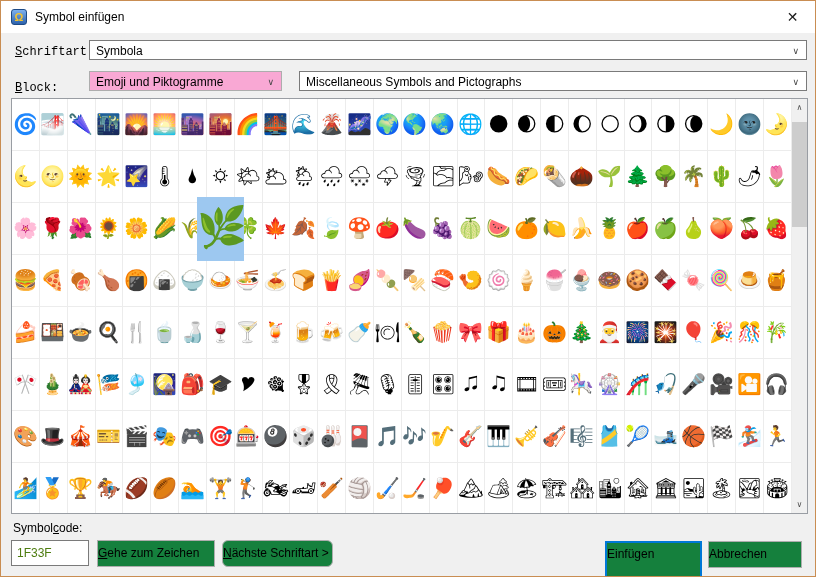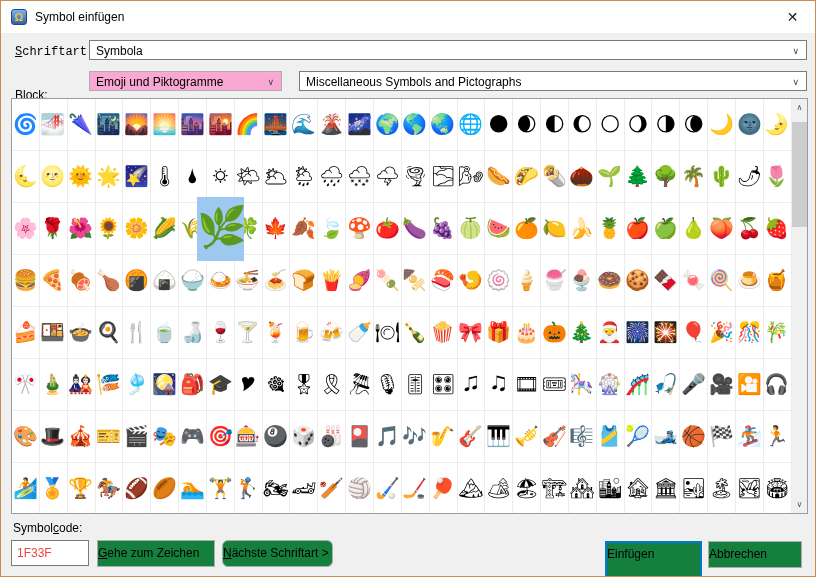--- a/index.html
+++ b/index.html
@@ -35,21 +35,21 @@
   .vscroll{position:absolute;right:0;top:0;width:15px;height:414px;background:#f0f0f0;}
   .vs-btn{position:absolute;left:0;width:15px;height:17px;text-align:center;line-height:17px;
           font-size:8px;color:#505050;cursor:default;}
   .vs-up{top:0;}
   .vs-down{bottom:0;}
   .vs-thumb{position:absolute;left:0;top:23px;width:15px;height:105px;background:#cdcdcd;cursor:default;}
   
   .footer-label{position:absolute;left:12px;top:517px;height:20px;line-height:20px;}
   .code-input{position:absolute;left:10px;top:539px;width:78px;height:26px;box-sizing:border-box;
               border:1px solid #7a7a7a;background:#fff;padding:0 0 0 5px;font-family:"Liberation Sans",sans-serif;
-              font-size:12px;color:#ef4444;}
+              font-size:12px;color:#4d7c0f;}
   .btn{position:absolute;top:539px;height:27px;box-sizing:border-box;background:#15803d;
        border:1px solid #adadad;line-height:24px;font-size:12px;cursor:default;}
   .btn-goto{left:96px;width:118px;}
   .btn-next{left:221px;width:111px;border-radius:6px;}
   .btn-insert{left:604px;top:540px;width:97px;height:43px;border:2px solid #0078d7;line-height:22px;}
   .btn-cancel{left:707px;top:540px;width:94px;height:27px;}
 </style>
 </head>
 <body>
 
@@ -60,21 +60,21 @@
     <div class="title-text">Symbol einfügen</div>
     <div class="close-btn">✕</div>
   </div>
 
   <div class="field-label" style="top:40px;font-family:Liberation Mono, monospace;"><span class="mn">S</span><span>chriftart:</span></div>
   <div class="combo" style="left:88px;top:39px;width:718px;">
     <span>Symbola</span>
     <span class="chev">∨</span>
   </div>
 
-  <div class="field-label" style="top:83px;"><span class="mn">B</span><span>lock:</span></div>
+  <div class="field-label" style="top:76px;font-family:Liberation Mono, monospace;"><span class="mn">B</span><span>lock:</span></div>
   <div class="combo gray" style="left:88px;top:70px;width:193px;">
     <span>Emoji und Piktogramme</span>
     <span class="chev">∨</span>
   </div>
   <div class="combo" style="left:298px;top:70px;width:508px;">
     <span>Miscellaneous Symbols and Pictographs</span>
     <span class="chev">∨</span>
   </div>
 
   <div class="charmap">

